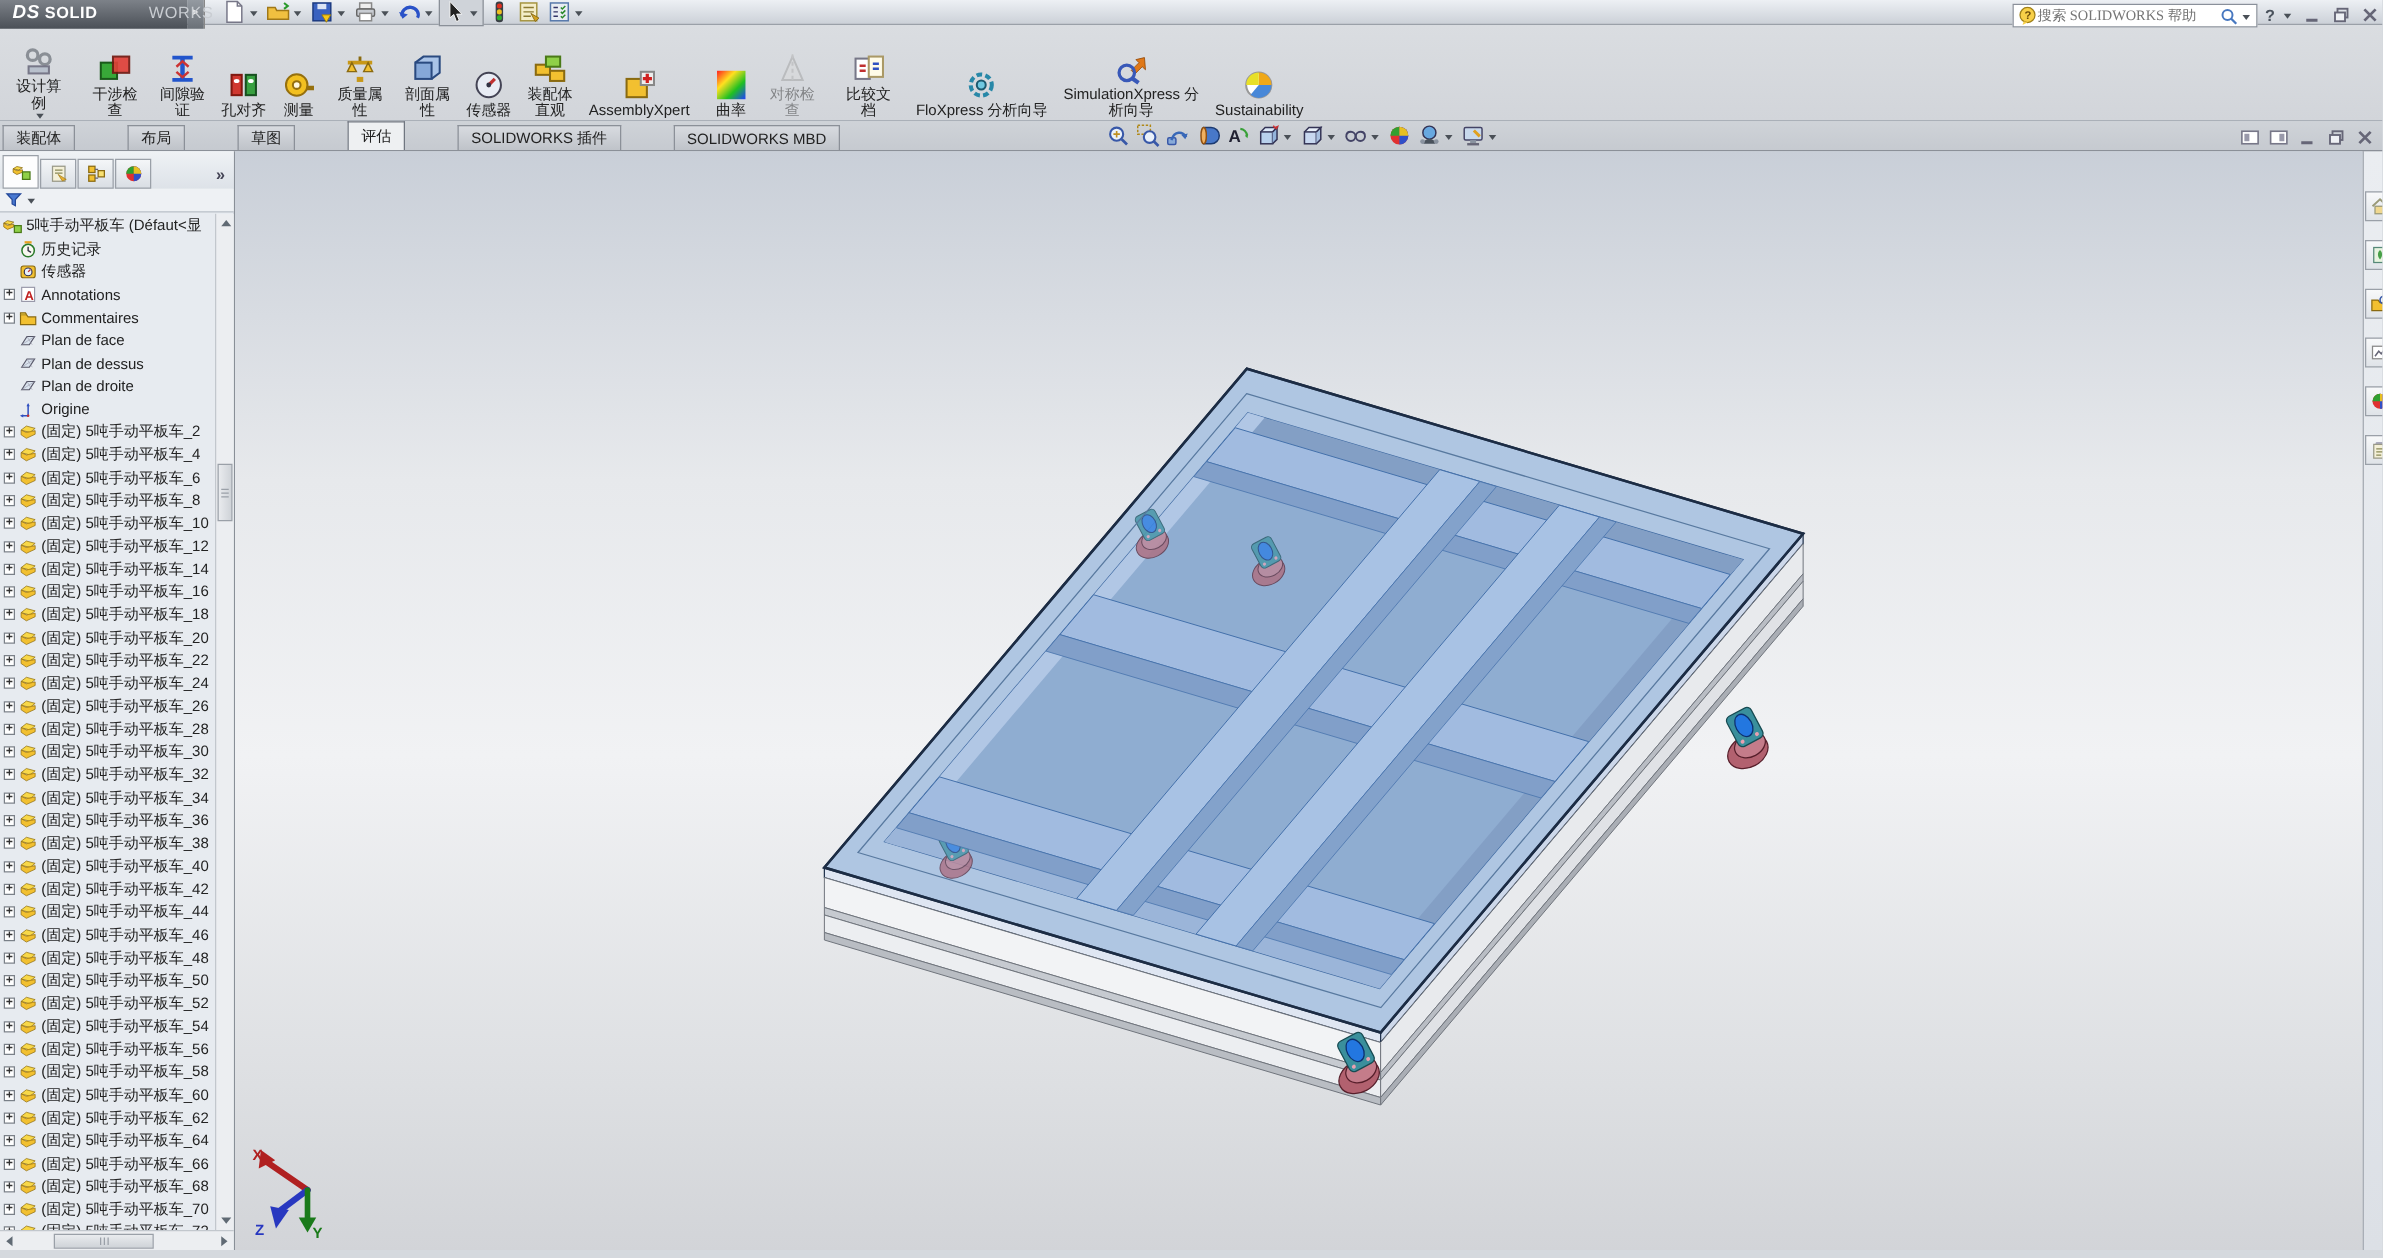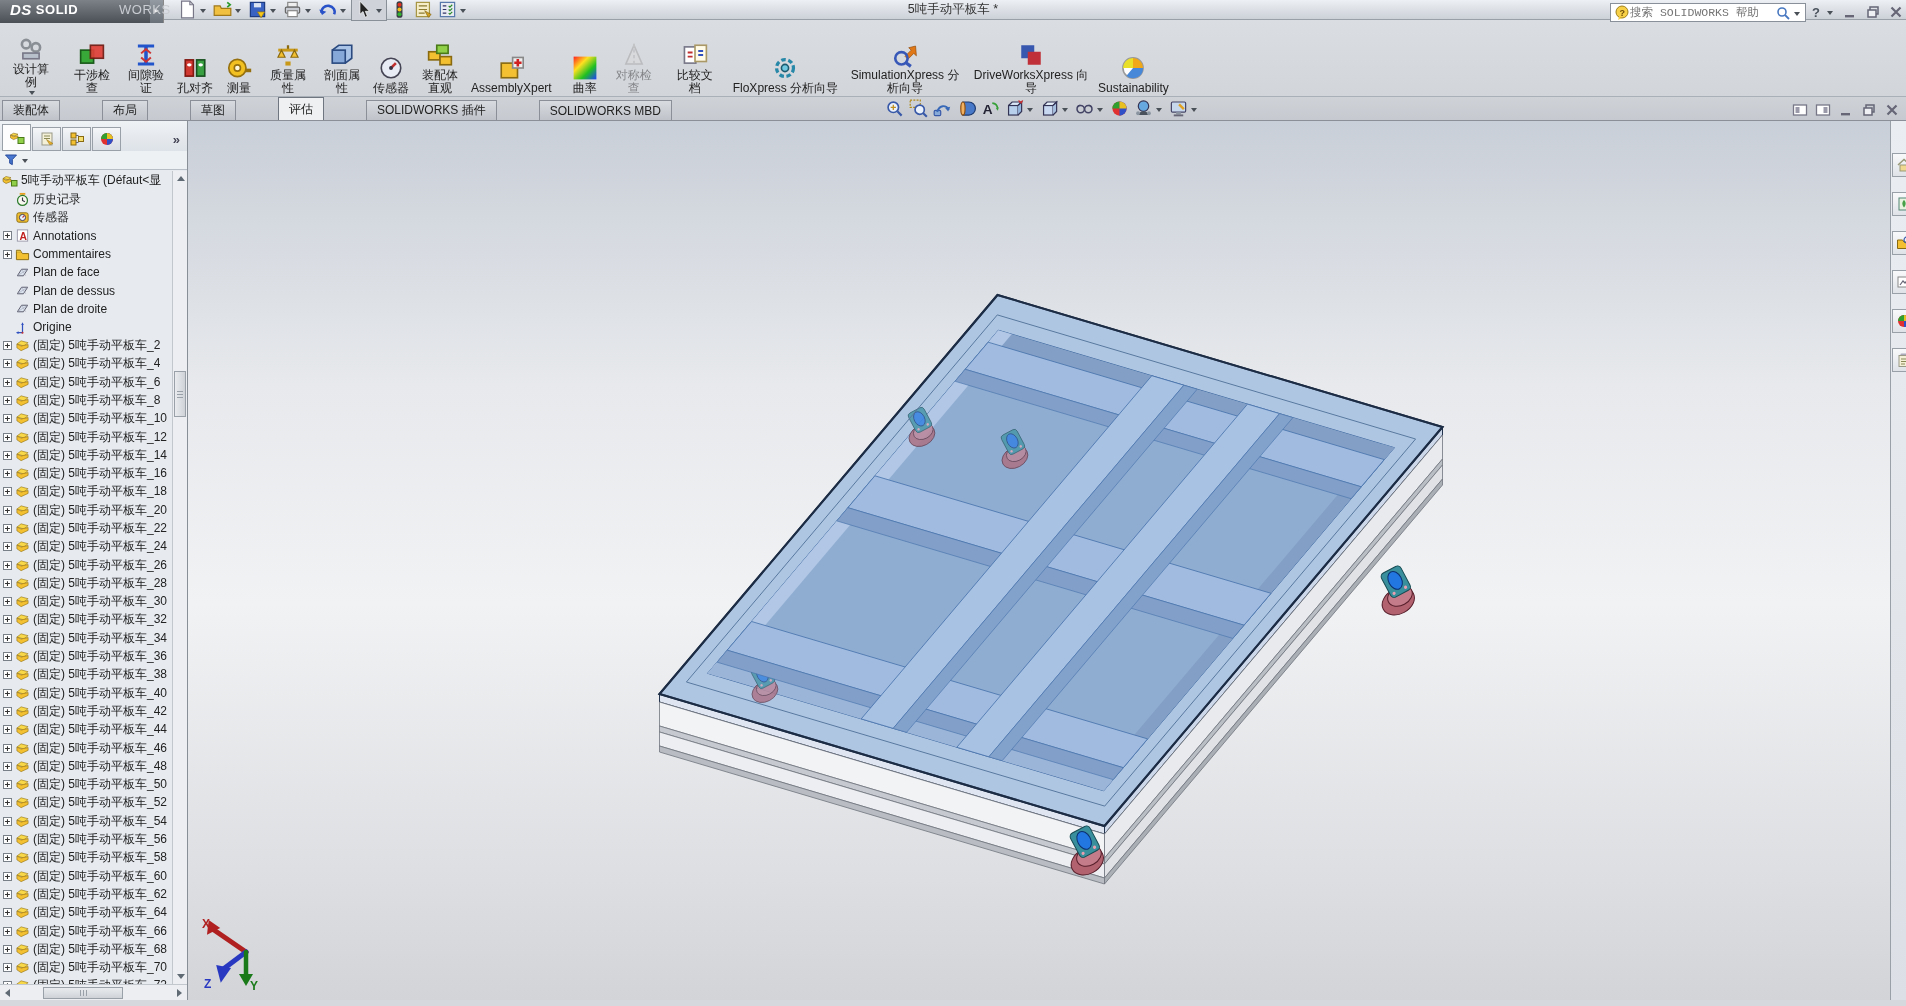--- a/index.html
+++ b/index.html
@@ -23,21 +23,21 @@
   .qat { display:flex; align-items:center; gap:1px; margin-left:12px; }
   .qbtn { display:flex; align-items:center; padding:1px 2px; }
   .qbtn.boxed { border:1px solid #8a9098; background:#cfd3d9; }
   .dd { width:0; height:0; border-left:3.5px solid transparent; border-right:3.5px solid transparent;
     border-top:4px solid #4a5057; margin:2px 2px 0 3px; flex:none; }
   .win-title { position:absolute; left:0; right:0; text-align:center; font-size:12.5px;
     color:#333; pointer-events:none; }
   .search-box { position:absolute; right:100px; top:3px; width:196px; height:19px;
     background:#fff; border:1px solid #8a909a; display:flex; align-items:center; padding:0 3px; }
   .search-box input { flex:1; border:none; outline:none; font-size:11.5px; color:#555;
-    font-family:Liberation Mono, monospace; background:transparent; min-width:0; }
+    font-family:Liberation Serif, serif; background:transparent; min-width:0; }
   .winbtns { position:absolute; right:0px; top:3px; display:flex; align-items:center; gap:3px; }
 
   
   .ribbon { height:77px; background:linear-gradient(#dadde1,#d2d5da);
     border-bottom:1px solid #aab0b8; display:flex; align-items:flex-end; padding:3px 2px 1px 4px; }
   .rbtn { display:flex; flex-direction:column; align-items:center; padding:2px 4px 0;
     min-width:44px; }
   .rbtn .ric { width:26px; height:26px; flex:none; }
   .rbtn .rlabel { max-width:46px; text-align:center; line-height:13px; margin-top:1px;
     word-break:break-all; }
@@ -216,21 +216,20 @@
         <span class="ic19">
           <svg viewBox="0 0 16 16" width="100%" height="100%">
             <rect x="2" y="2" width="12" height="12" fill="#e8ecf2" stroke="#5577aa"></rect>
             <path d="M4 5h3M4 8h3M4 11h3" stroke="#336"></path>
             <path d="M9 5l1 1 2-2M9 8l1 1 2-2M9 11l1 1 2-2" stroke="#2a8a2a" fill="none"></path>
           </svg>
         </span>
       <span class="dd"></span>
       </div>
     </div>
-  <div class="win-title">5吨手动平板车 *</div>
   <div class="search-box">
     <span class="ic16">
         <svg viewBox="0 0 16 16" width="100%" height="100%">
           <circle cx="8" cy="7" r="6" fill="#f8d048" stroke="#a08018"></circle>
           <text x="5.5" y="10.5" font-size="9" font-weight="bold" fill="#6a4a08">?</text>
           <path d="M5 12l-1 3 4-2z" fill="#f8d048"></path>
         </svg>
       </span>
     <input placeholder="搜索 SOLIDWORKS 帮助" style="">
     <span class="ic16">
@@ -445,29 +444,20 @@
       <span class="ric">
         <svg viewBox="0 0 16 16" width="100%" height="100%">
           <path d="M14.5 2.5l-4.2 1 1.5 1.5L8 8.8l1.8 1.8 3.6-3.6 1.6 1.5z" fill="#e07818" stroke="#904808" stroke-width=".4"></path>
           <circle cx="5.8" cy="10" r="3.8" fill="none" stroke="#3858b8" stroke-width="1.6"></circle>
           <path d="M8.6 12.8l3 2.2" stroke="#3858b8" stroke-width="2"></path>
         </svg>
       </span>
       <span class="rlabel">SimulationXpress 分析向导</span>
     </div>
 
-    <div class="rbtn wide">
-      <span class="ric">
-        <svg viewBox="0 0 16 16" width="100%" height="100%">
-          <rect x="2" y="2" width="8" height="8" fill="#3858b0"></rect>
-          <rect x="6" y="6" width="8" height="8" fill="#c03038"></rect>
-        </svg>
-      </span>
-      <span class="rlabel">DriveWorksXpress 向导</span>
-    </div>
 
     <div class="rbtn wide">
       <span class="ric">
         <svg viewBox="0 0 16 16" width="100%" height="100%">
           <circle cx="8" cy="8" r="6.2" fill="#fff" stroke="#999"></circle>
           <path d="M8 1.8a6.2 6.2 0 0 1 6.2 6.2H8z" fill="#f0a818"></path>
           <path d="M14.2 8A6.2 6.2 0 0 1 4 12.8L8 8z" fill="#4888d8"></path>
           <path d="M1.8 8A6.2 6.2 0 0 1 8 1.8V8z" fill="#e8e028"></path>
         </svg>
       </span>

